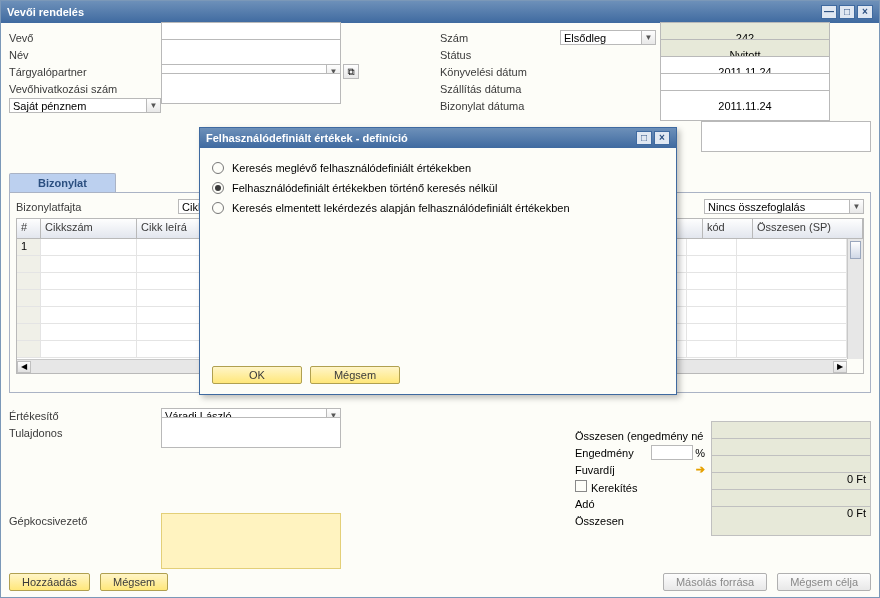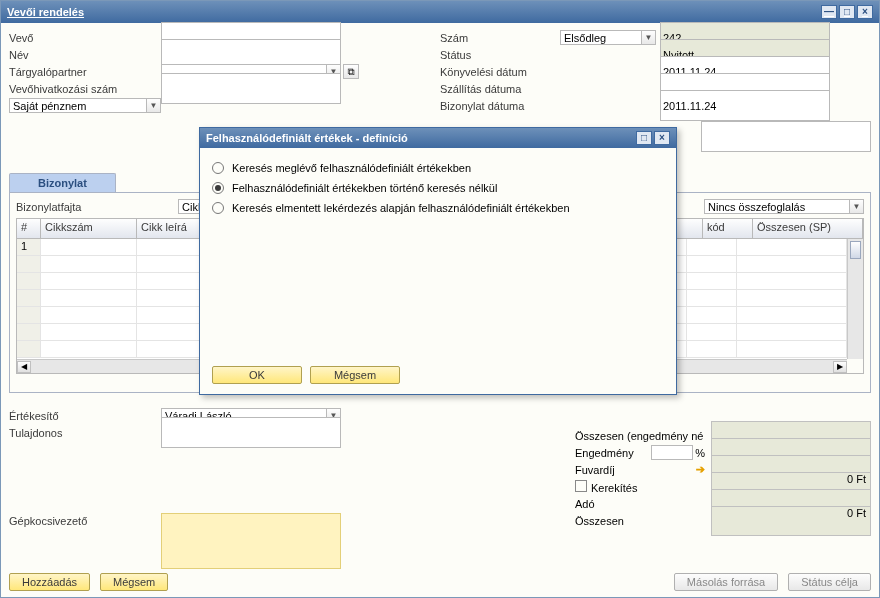--- a/index.html
+++ b/index.html
@@ -1,24 +1,24 @@
 <!DOCTYPE html>
 <html><head>
 <meta charset="utf-8">
 <style>
   * { box-sizing: border-box; font-family: Tahoma, Arial, sans-serif; font-size: 11px; }
   body { margin: 0; background: #f0f0f0; }
   .window { width: 880px; height: 598px; background: #fdfdf8; position: relative; overflow: hidden; border: 1px solid #7b98b8; }
-  .titlebar { height: 22px; background: linear-gradient(#6d90b9,#3f6aa0); color: #fff; display: flex; align-items: center; padding: 0 6px; font-weight: bold; text-decoration: underline; }
+  .titlebar { height: 22px; background: linear-gradient(#6d90b9,#3f6aa0); color: #fff; display: flex; align-items: center; padding: 0 6px; font-weight: bold; }
   .titlebar .title { flex: 1; }
   .titlebtn { width: 16px; height: 14px; background: #e0e8f2; color: #2b4f80; margin-left: 2px; border: 1px solid #3f6aa0; display: flex; align-items: center; justify-content: center; font-family: Arial; font-size: 10px; line-height: 1; }
   .content { position: absolute; top: 22px; left: 0; right: 0; bottom: 0; padding: 6px 8px 8px 8px; }
   .row { display: flex; align-items: center; height: 17px; }
   .lbl { color: #3a3a3a; }
-  .inp { background: #fff; border: 1px solid #b9b9b9; height: 31px; padding: 0 2px; }
+  .inp { background: #fff; border: 1px solid #b9b9b9; height: 31px; padding: 0 2px; text-align: center; }
   .inp.ro { background: #e7e9d9; }
   .sel { background: #fff; border: 1px solid #b9b9b9; height: 15px; display: inline-flex; align-items: center; justify-content: space-between; padding: 0 0 0 3px; }
   .sel .arrow { width: 14px; text-align: center; border-left: 1px solid #b9b9b9; background: linear-gradient(#fefefe,#e8e8e8); font-size: 8px; color: #555; height: 100%; display:flex; align-items:center; justify-content:center; }
   .topgrid { display: flex; }
   .leftcol { width: 50%; }
   .rightcol { width: 50%; }
   .sidebtn { width: 16px; height: 15px; background: linear-gradient(#fefefe,#e8e8e8); border: 1px solid #b9b9b9; display:flex; align-items:center; justify-content:center; margin-left:2px; font-size:10px; }
   .tabs { margin-top: 28px; display: flex; align-items: flex-end; border-bottom: 1px solid #aab3c5; }
   .tab { padding: 3px 28px; border: 1px solid #aab3c5; border-bottom: none; background: #e6eef8; color: #2b4f80; border-radius: 2px 2px 0 0; margin-right:2px;}
   .tab.active { background: #bcd0ef; font-weight: bold; }
@@ -276,21 +276,21 @@
         </div>
     </div>
 
     <div class="footer">
       <button class="btn">Hozzáadás</button>
       <div style="width:10px"></div>
       <button class="btn">Mégsem</button>
       <div style="flex:1"></div>
       <button class="btn grey">Másolás forrása</button>
       <div style="width:10px"></div>
-      <button class="btn grey">Státus célja</button>
+      <button class="btn grey">Mégsem célja</button>
     </div>
   </div>
 
   <div class="dialog">
     <div class="dtitle">
       <span>Felhasználódefiniált értékek - definíció</span>
       <span class="spacer"></span>
       <span class="titlebtn">□</span>
       <span class="titlebtn">×</span>
     </div>

